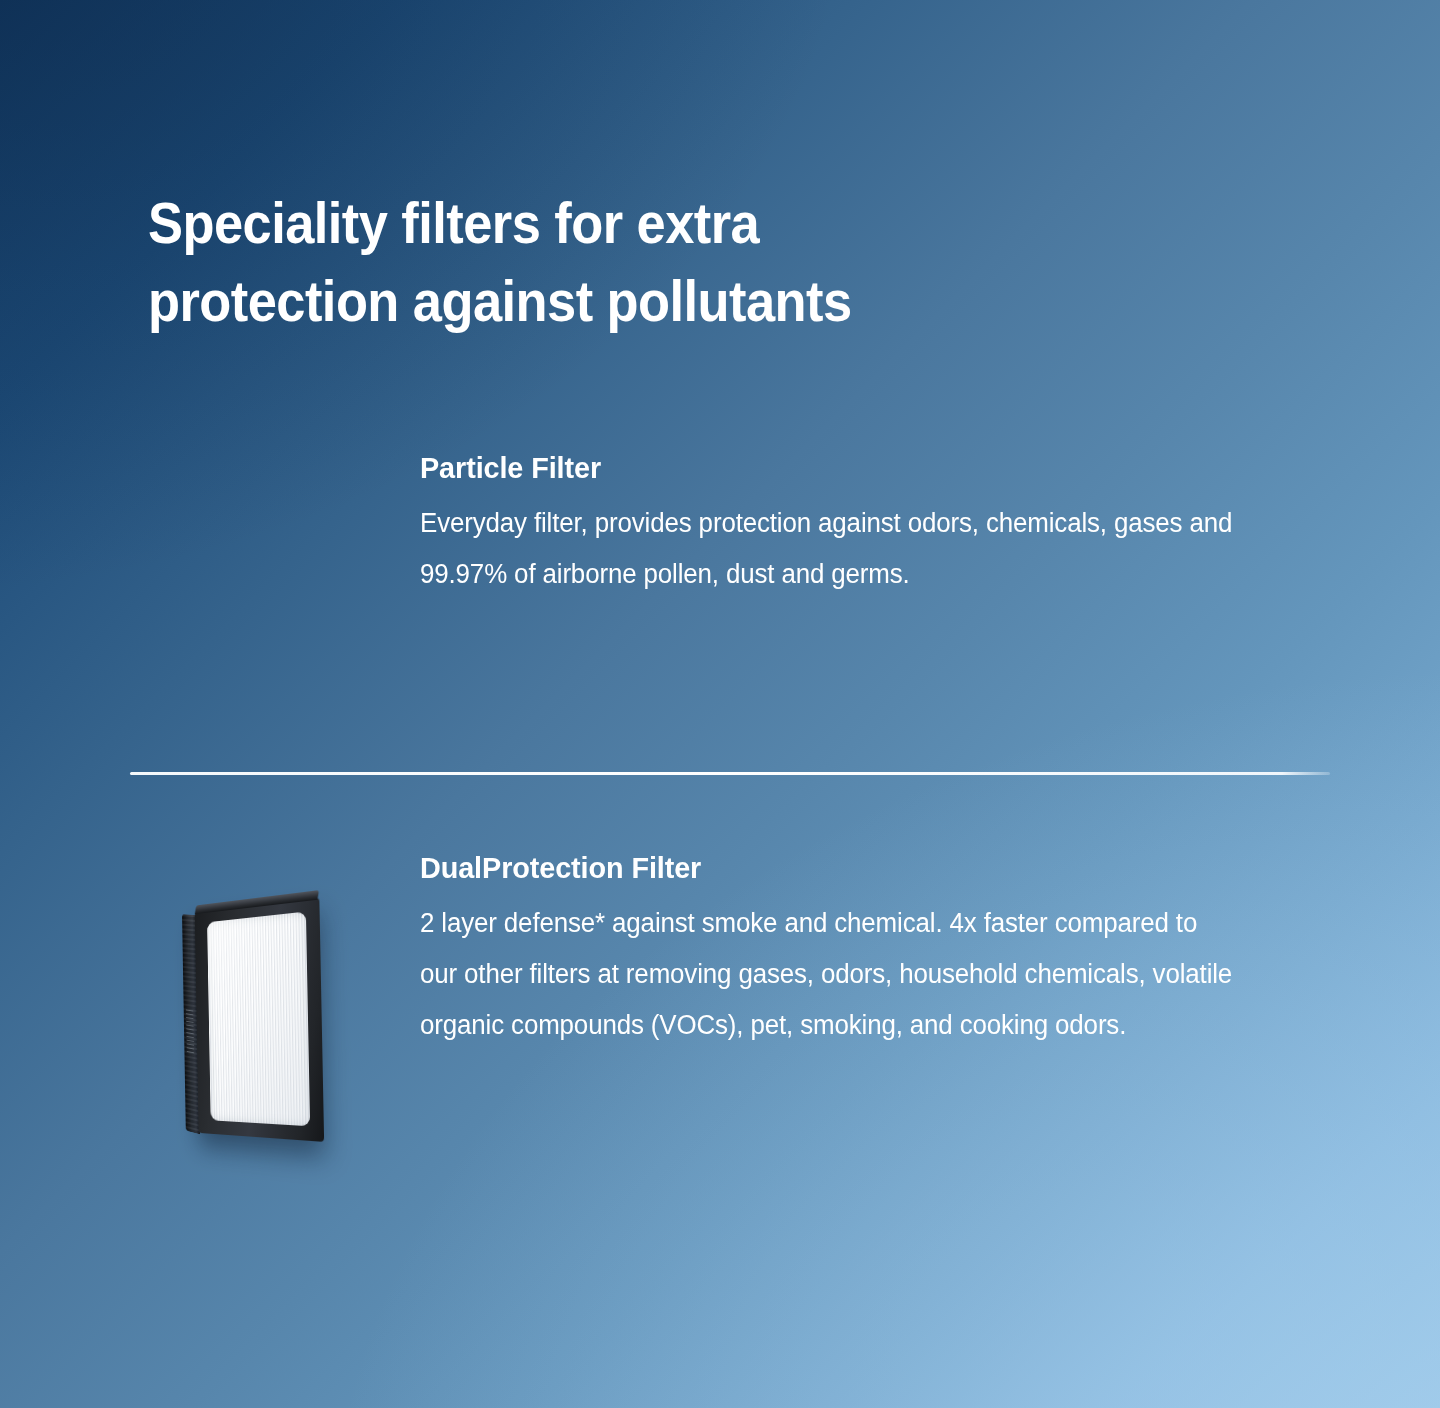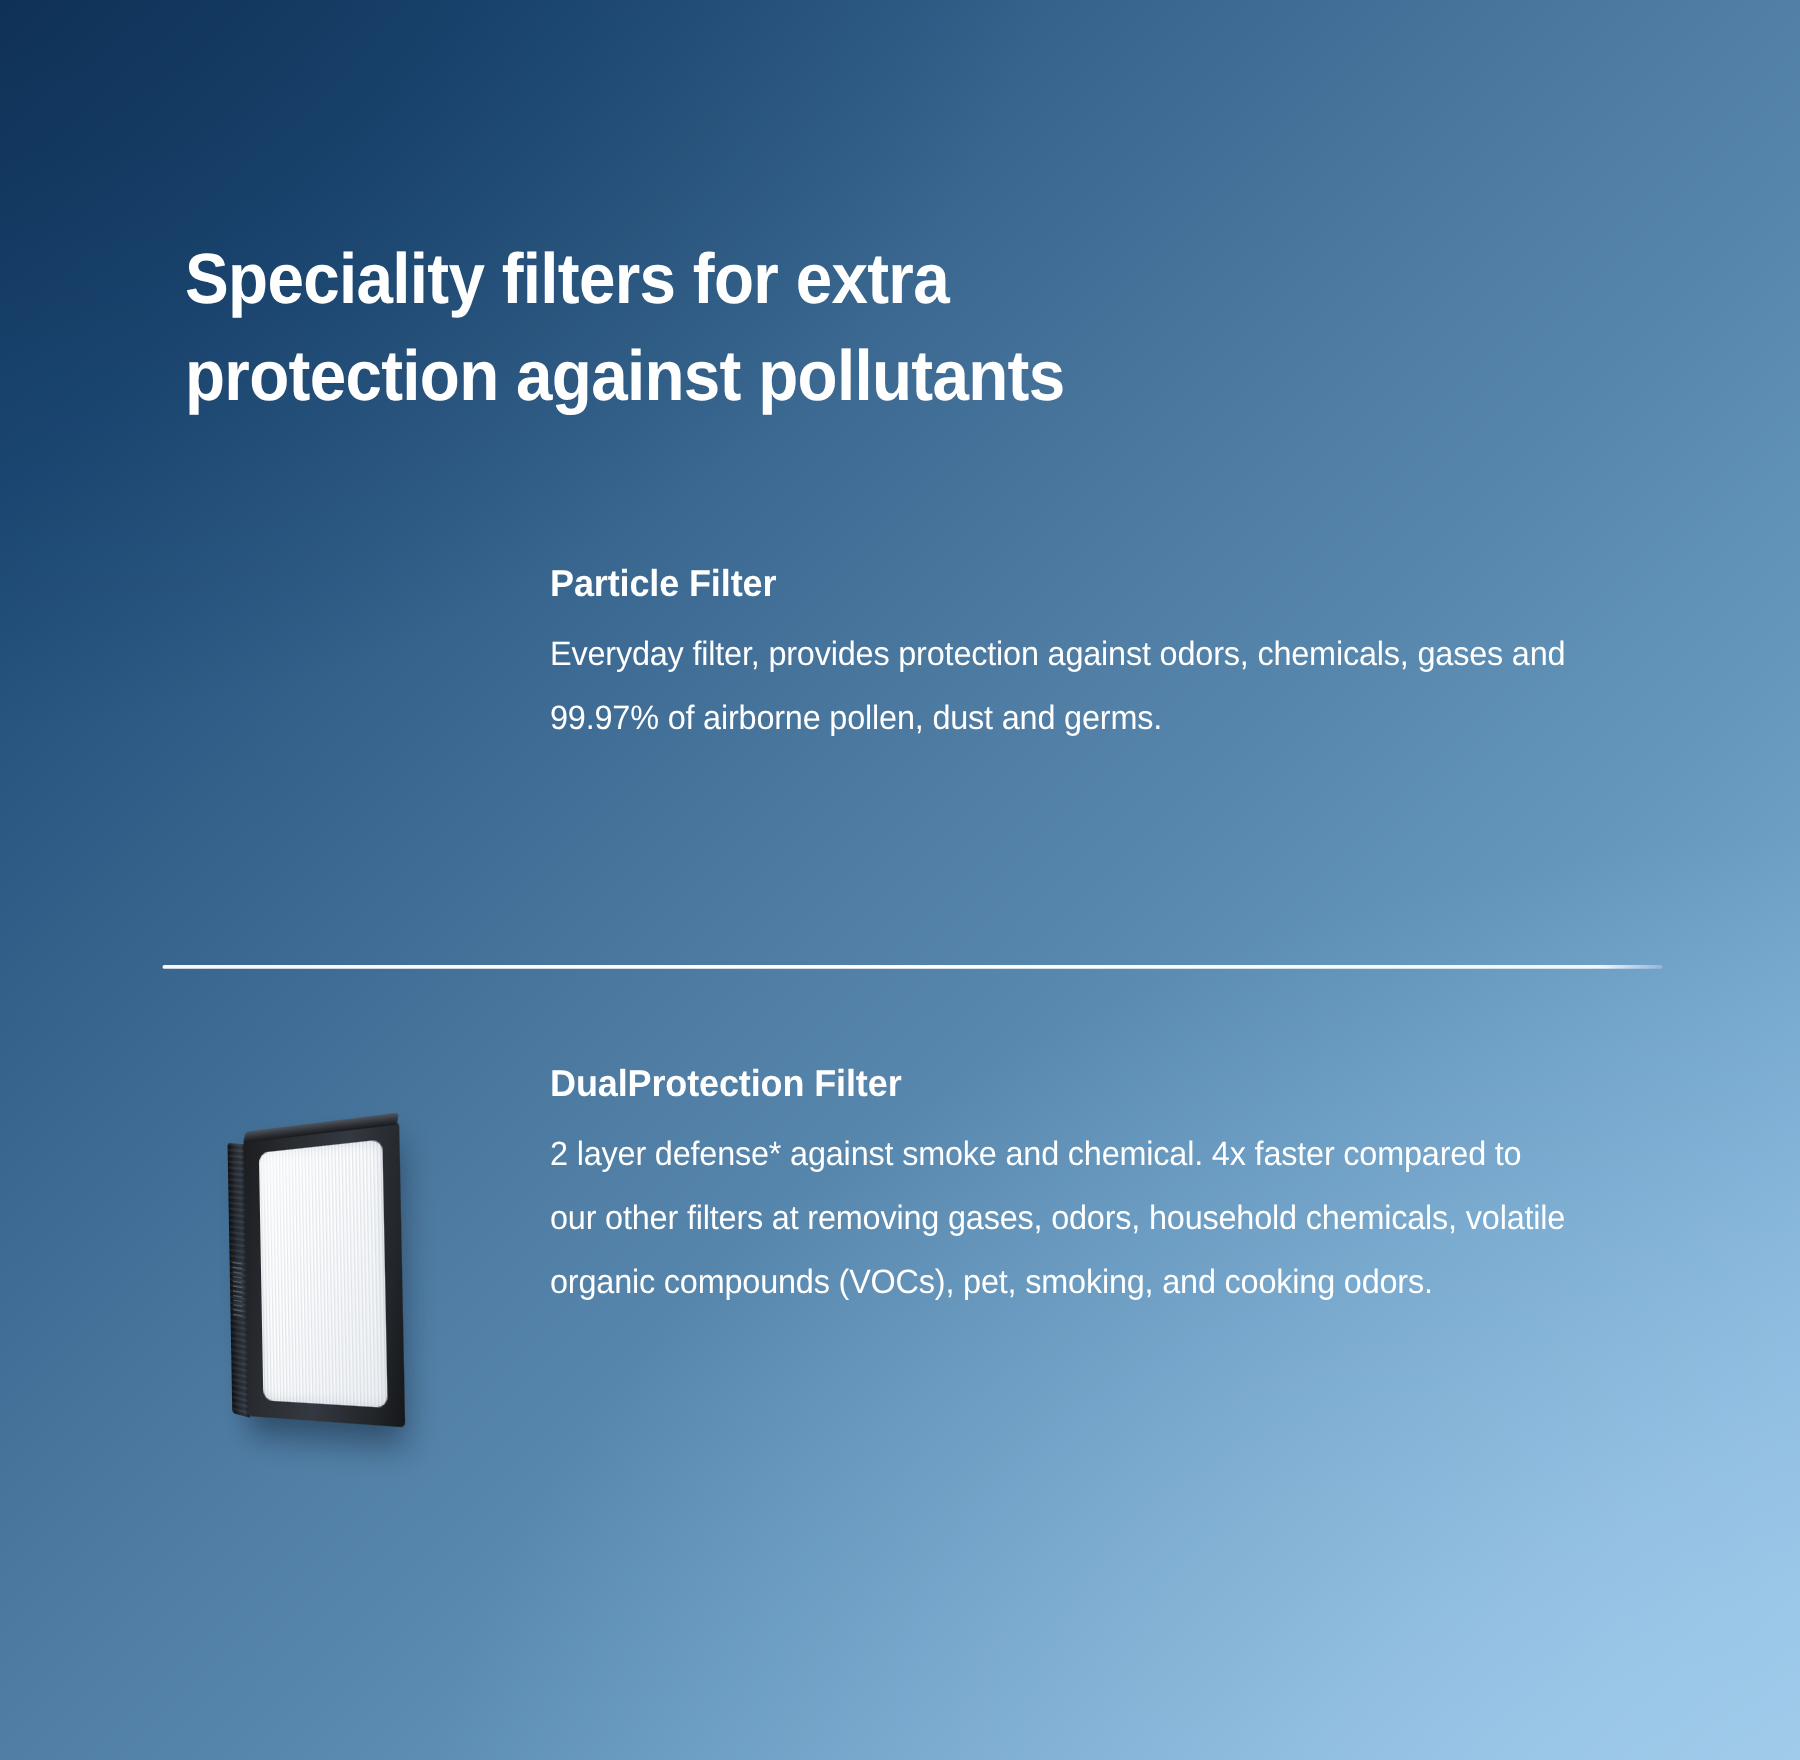--- a/index.html
+++ b/index.html
@@ -59,21 +59,21 @@
     transform: scaleX(0.92);
     transform-origin: left top;
     white-space: pre-line;
   }
 
   
   .row { position: absolute; z-index: 2; }
   #row-1 { left: 0; top: 450px; width: 1440px; height: 300px; }
   #row-2 { left: 0; top: 850px; width: 1440px; height: 340px; }
 
-  .row-text { position: absolute; left: 440px; top: 0; width: 850px; }
+  .row-text { position: absolute; left: 420px; top: 0; width: 850px; }
 
   .item-title {
     color: #ffffff;
     font-size: 30px;
     font-weight: 700;
     line-height: 36px;
     letter-spacing: -0.1px;
     margin: 0 0 12px 0;
     transform: scaleX(0.96);
     transform-origin: left top;

